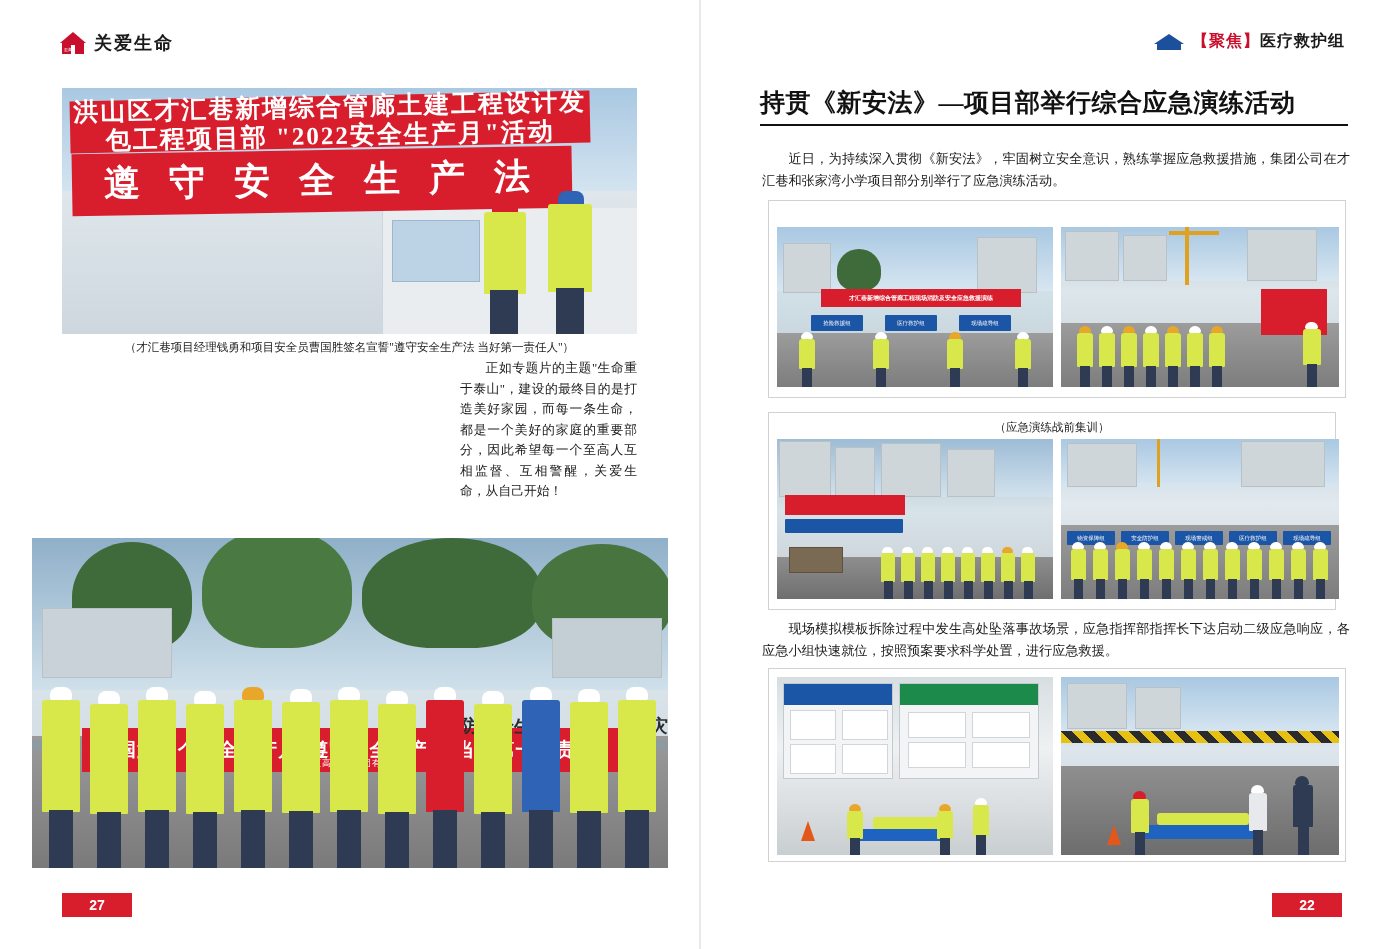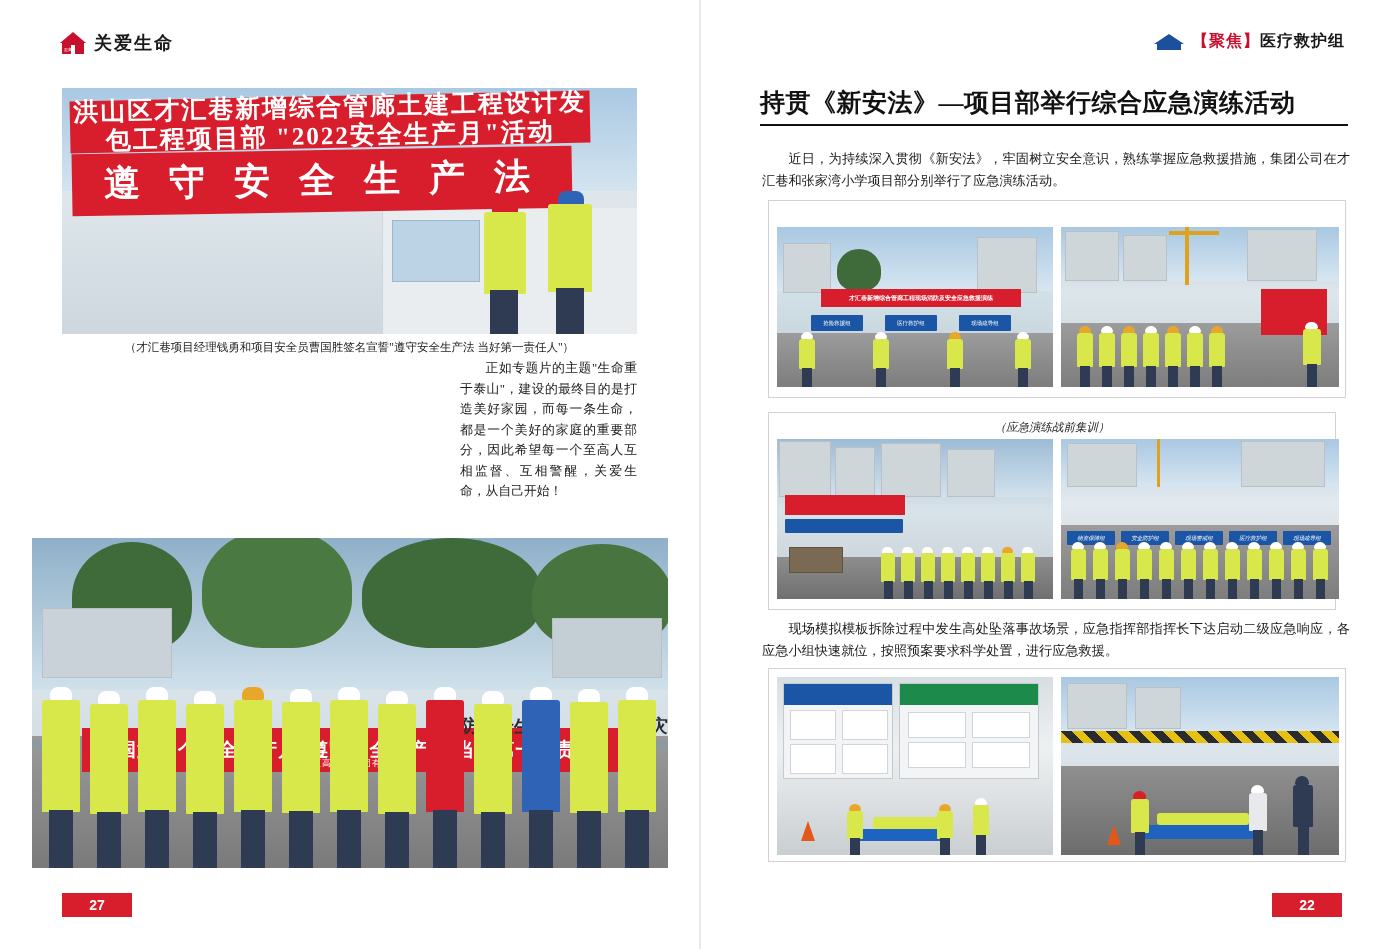--- a/index.html
+++ b/index.html
@@ -115,21 +115,21 @@
 
   .photo-box {
     position:absolute; border:1px solid #d2d2d2; background:#fff;
   }
   .photo-box .pb-cap {
     position:absolute; left:0; top:7px; width:100%;
     text-align:center; font-family:"Liberation Serif", serif;
     font-size:11.5px; color:#222;
   }
   .pbox1 { left:768px; top:200px; width:578px; height:198px; }
-  .pbox2 { left:768px; top:412px; width:568px; height:198px;font-style:italic; }
+  .pbox2 { left:768px; top:412px; width:568px; height:198px; }
   .pbox3 { left:768px; top:668px; width:578px; height:194px; }
 
   .pimg { position:absolute; top:26px; height:160px; }
   .pbox3 .pimg { top:8px; height:178px; }
   .pimg-l { left:8px; width:276px; }
   .pimg-r { left:292px; width:278px; }
 
   .ph-a { background:linear-gradient(180deg,#aac4d8 0%,#d3e2ea 35%,#c1ccd2 100%); }
   .ph-b { background:linear-gradient(180deg,#b4c7d6 0%,#dde6ea 40%,#c9d2d6 100%); }
   .ph-c { background:linear-gradient(180deg,#a9bed0 0%,#d8e3e9 45%,#c4ccd1 100%); }

